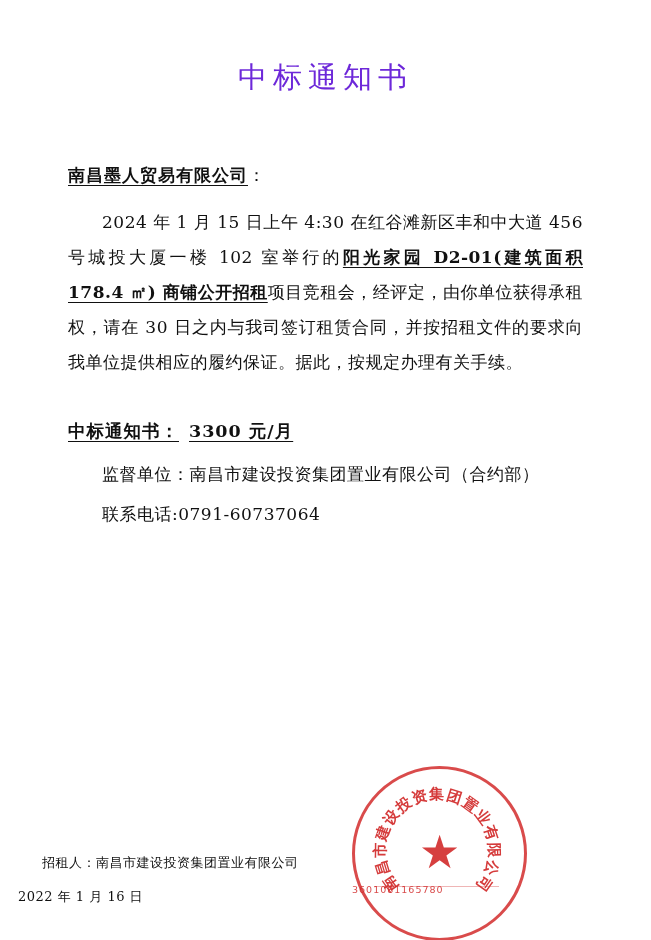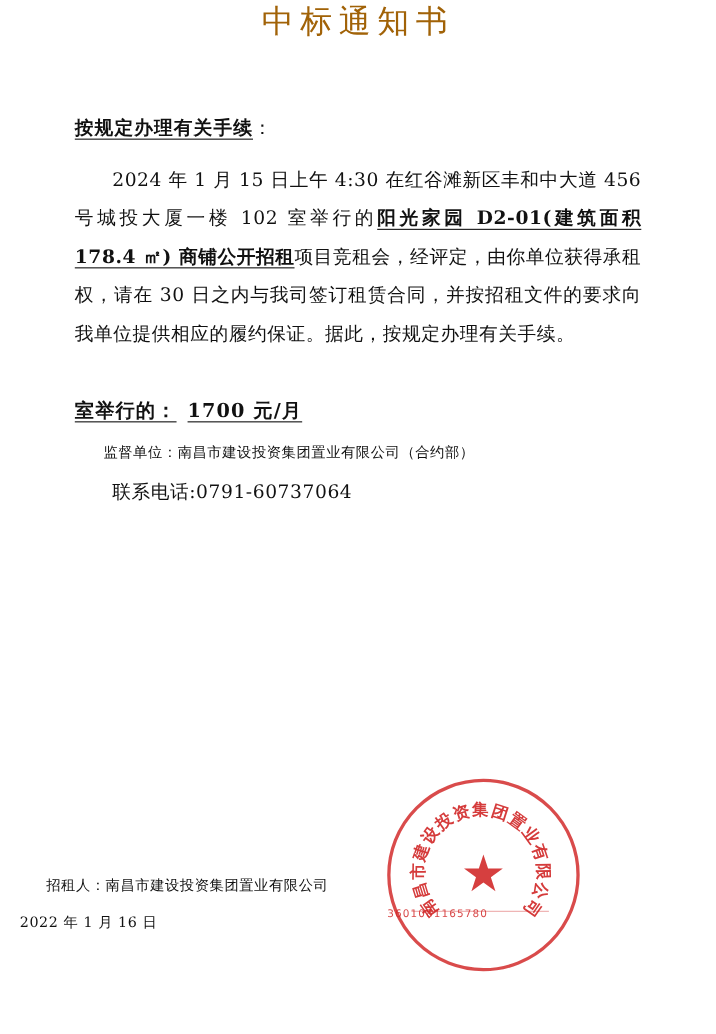--- a/index.html
+++ b/index.html
@@ -20,23 +20,24 @@
     width: 651px;
     height: 940px;
     box-sizing: border-box;
     padding: 0 68px;
   }
   .doc-title {
     text-align: center;
     font-size: 29px;
     letter-spacing: 6px;
     font-weight: 500;
+    margin-top: 58px;
     margin-bottom: 0;
     font-family: Liberation Sans, sans-serif;
-    color: #a16207;
+    color: #6d28d9;
   }
   .addressee {
     margin-top: 64px;
     font-size: 17px;
     line-height: 1.6;
     letter-spacing: 1px;
   }
   .addressee .u {
     text-decoration: underline;
     text-underline-offset: 4px;
@@ -79,21 +80,21 @@
   .notice-para {
     margin-top: 40px;
     font-size: 17px;
     line-height: 2.05;
     text-align: justify;
     text-justify: inter-ideograph;
     letter-spacing: 0.5px;
   }
   .supervisor {
     margin-top: 14px;
-    font-size: 13px;
+    font-size: 17px;
     line-height: 2.0;
     text-indent: 2em;
     letter-spacing: 0.5px;
   }
   .phone {
     margin-top: 6px;
     font-size: 17px;
     line-height: 2.0;
     text-indent: 2em;
     letter-spacing: 0.5px;
@@ -183,29 +184,29 @@
   }
 </style>
 </head>
 <body>
 
 <div class="page">
 
   <div class="doc-title">中标通知书</div>
 
   <div class="addressee">
-    <span class="u">按规定办理有关手续</span><span>：</span>
+    <span class="u">南昌墨人贸易有限公司</span><span>：</span>
   </div>
 
   <div class="body-para indent">
     <span>2024 年 1 月 15 日上午 4:30 在红谷滩新区丰和中大道 456 号城投大厦一楼 102 室举行的</span><span class="u bold">阳光家园 D2-01(建筑面积 178.4 ㎡) 商铺公开招租</span><span>项目竞租会，经评定，由你单位获得承租权，请在 30 日之内与我司签订租赁合同，并按招租文件的要求向我单位提供相应的履约保证。据此，按规定办理有关手续。</span>
   </div>
 
   <div class="result-line">
-    <span class="label">室举行的：</span><span class="value">1700 元/月</span>
+    <span class="label">中标通知书：</span><span class="value">3300 元/月</span>
   </div>
 
 
   <div class="supervisor">监督单位：南昌市建设投资集团置业有限公司（合约部）</div>
 
   <div class="phone">联系电话:0791-60737064</div>
 
   <div class="signature-block">
     <div class="sign-org">招租人：南昌市建设投资集团置业有限公司</div>
     <div class="sign-date">2022 年 1 月 16 日</div>

